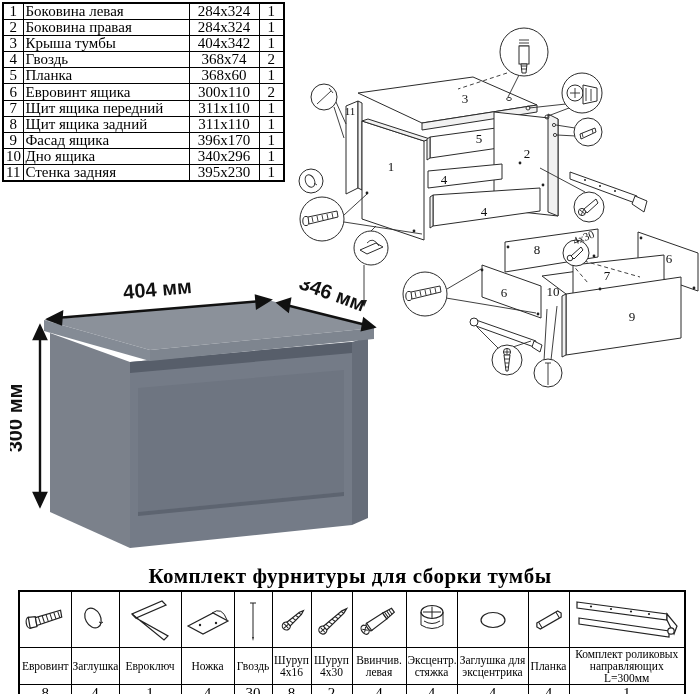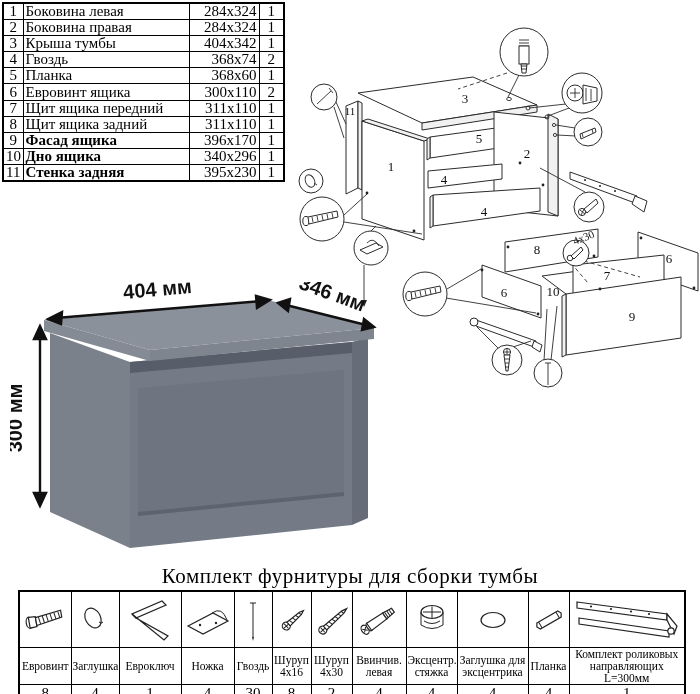--- a/index.html
+++ b/index.html
@@ -4,39 +4,39 @@
 <style>
   html,body{margin:0;padding:0;background:#fff;}
   .sheet{position:relative;width:700px;height:694px;background:#fff;overflow:hidden;
          font-family:"Liberation Serif", serif;color:#000;}
   
   table.parts{position:absolute;left:2px;top:2px;width:281px;border-collapse:collapse;
               border:2px solid #000;table-layout:fixed;}
   table.parts td{border:1.5px solid #000;font-size:15px;height:15.1px;line-height:15px;
                  padding:0 2px;overflow:hidden;white-space:nowrap;}
   td.c-num{text-align:center;padding:0;}
-  td.c-size{text-align:right;}
+  td.c-size{text-align:center;}
   td.c-qty{text-align:center;}
-  td.ind1{padding-left:14px;font-weight:bold;}
+  td.ind1{padding-left:14px;}
   td.ind2{padding-left:32px;}
   
   svg.diagram{position:absolute;left:290px;top:0;width:410px;height:430px;}
   .ln{stroke:#2b2b2b;stroke-width:1;fill:#fff;}
   .lnf{stroke:#2b2b2b;stroke-width:1;fill:#f1f1f1;}
   .wire{stroke:#2b2b2b;stroke-width:.9;fill:none;}
   .dash{stroke:#2b2b2b;stroke-width:.9;fill:none;stroke-dasharray:4 3;}
   .num{font-family:"Liberation Serif",serif;font-size:13px;fill:#111;text-anchor:middle;}
   .numS{font-family:"Liberation Serif",serif;font-size:11px;fill:#111;text-anchor:middle;}
   
   svg.product{position:absolute;left:10px;top:282px;width:372px;height:280px;}
   .dim{font-family:"Liberation Sans",sans-serif;font-weight:bold;font-size:20px;fill:#111;text-anchor:middle;}
   .arr{stroke:#111;stroke-width:2.4;fill:#111;}
   
   .hw-title{position:absolute;left:0;top:564px;width:700px;text-align:center;
-            font-size:21px;letter-spacing:.5px;}
+            font-size:21px;letter-spacing:.5px;font-weight:bold;}
   table.hw{position:absolute;left:18px;top:590px;width:666px;border-collapse:collapse;
            border:2px solid #000;table-layout:fixed;}
   table.hw td{border:1.5px solid #000;text-align:center;vertical-align:middle;padding:0;}
   tr.hw-icons td{height:55px;}
   tr.hw-names td{height:26px;font-size:11.5px;line-height:12px;padding:0 1px;}
   tr.hw-qty td{height:16px;font-size:15px;line-height:15px;}
   .hwic{display:block;margin:0 auto;}
   .hk{stroke:#222;stroke-width:1.2;fill:#fff;}
   .hkt{stroke:#222;stroke-width:1;fill:none;}
 </style>

